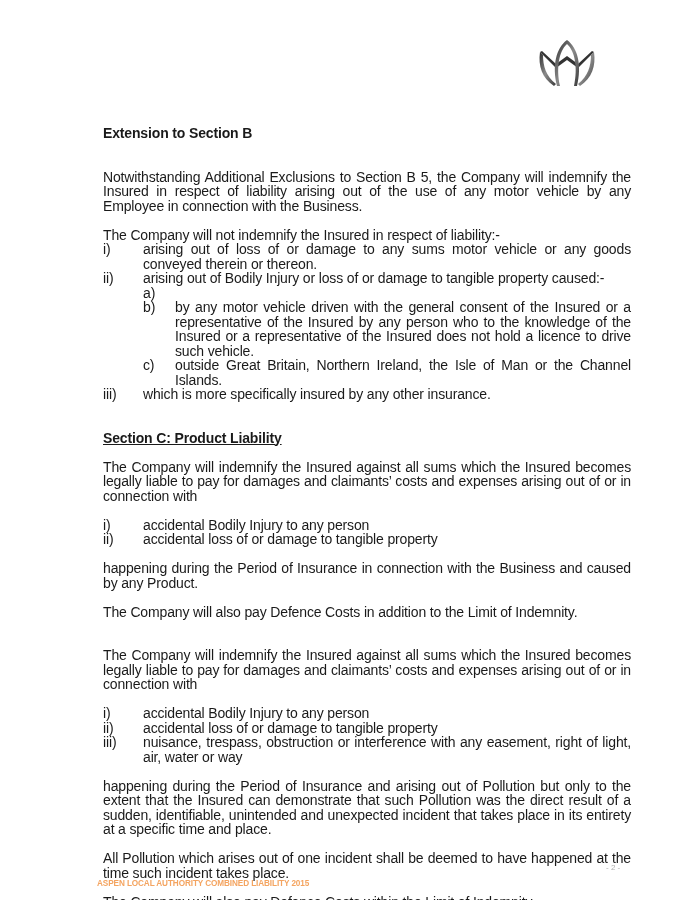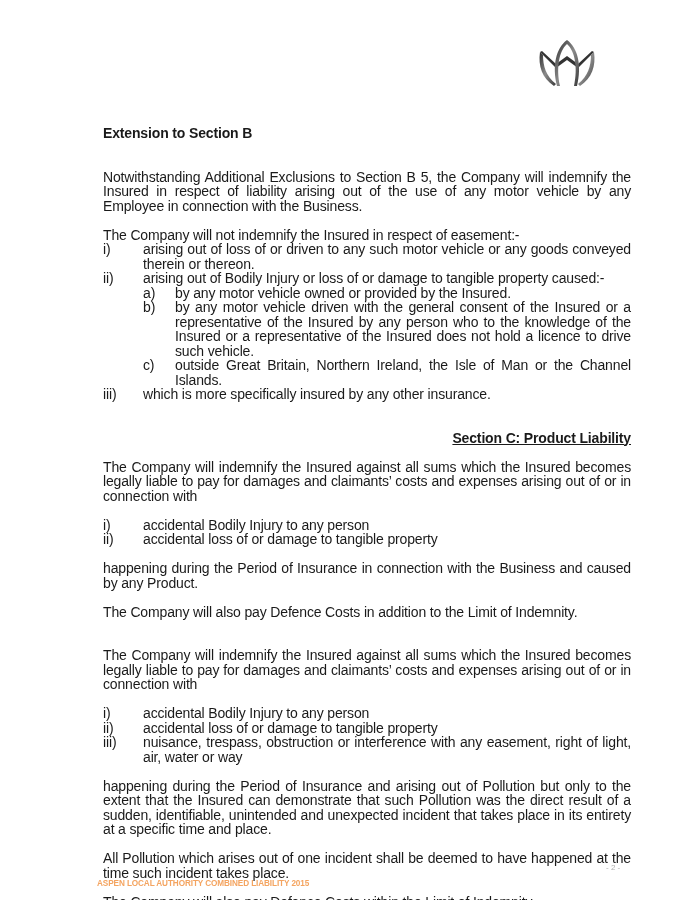--- a/index.html
+++ b/index.html
@@ -3,21 +3,21 @@
 <meta charset="utf-8">
 <style>
   html, body { margin: 0; padding: 0; background: #ffffff; }
   body { width: 695px; height: 900px; position: relative; overflow: hidden;
          font-family: "Liberation Sans", sans-serif; color: #1a1a1a; }
   .logo { position: absolute; left: 532px; top: 38px; width: 70px; height: 52px; }
   .content { position: absolute; left: 103px; top: 126px; width: 528px;
              font-size: 14px; line-height: 14.5px; letter-spacing: -0.15px; }
   .p { margin: 0; text-align: justify; }
   .h { font-weight: bold; margin: 0; }
-  .u { text-decoration: underline; text-align: right; }
+  .u { text-decoration: underline; }
   .gap { height: 14.5px; }
   .row { display: flex; }
   .num { width: 40px; flex: 0 0 40px; }
   .sub { padding-left: 40px; }
   .subnum { width: 32px; flex: 0 0 32px; }
   .txt { flex: 1; text-align: justify; }
   .footer-title { position: absolute; left: 97px; top: 879px; font-size: 8.2px; font-weight: bold;
                   color: #f4a460; letter-spacing: -0.1px; }
   .page-num { position: absolute; left: 606px; top: 863px; font-size: 8px; color: #b0b0b0; }
 </style>
@@ -37,32 +37,31 @@
   <path d="M62 14 C 64 28, 60 40, 48 48 L 46 46 C 56 38, 59 28, 59 17 Z" fill="url(#lg)"></path>
   <path d="M35 2 C 24 10, 20 28, 25 48 L 28 48 C 24 30, 27 13, 35 6 C 43 13, 46 30, 42 48 L 45 48 C 50 28, 46 10, 35 2 Z" fill="url(#lg)"></path>
 </svg>
 
 <div class="content">
   <p class="h">Extension to Section B</p>
   <div class="gap"></div>
   <div class="gap"></div>
   <p class="p">Notwithstanding Additional Exclusions to Section B 5, the Company will indemnify the Insured in respect of liability arising out of the use of any motor vehicle by any Employee in connection with the Business.</p>
   <div class="gap"></div>
-  <p class="p">The Company will not indemnify the Insured in respect of easement:-</p>
+  <p class="p">The Company will not indemnify the Insured in respect of liability:-</p>
   <div class="row">
     <span class="num">i)</span>
-    <span class="txt">arising out of loss of or driven to any such motor vehicle or any goods conveyed therein or thereon.</span>
+    <span class="txt">arising out of loss of or damage to any sums motor vehicle or any goods conveyed therein or thereon.</span>
   </div>
   <div class="row">
     <span class="num">ii)</span>
     <span class="txt">arising out of Bodily Injury or loss of or damage to tangible property caused:-</span>
   </div>
   <div class="row sub">
     <span class="subnum">a)</span>
-    <span class="txt">by any motor vehicle owned or provided by the Insured.</span>
   </div>
   <div class="row sub">
     <span class="subnum">b)</span>
     <span class="txt">by any motor vehicle driven with the general consent of the Insured or a representative of the Insured by any person who to the knowledge of the Insured or a representative of the Insured does not hold a licence to drive such vehicle.</span>
   </div>
   <div class="row sub">
     <span class="subnum">c)</span>
     <span class="txt">outside Great Britain, Northern Ireland, the Isle of Man or the Channel Islands.</span>
   </div>
   <div class="row">

